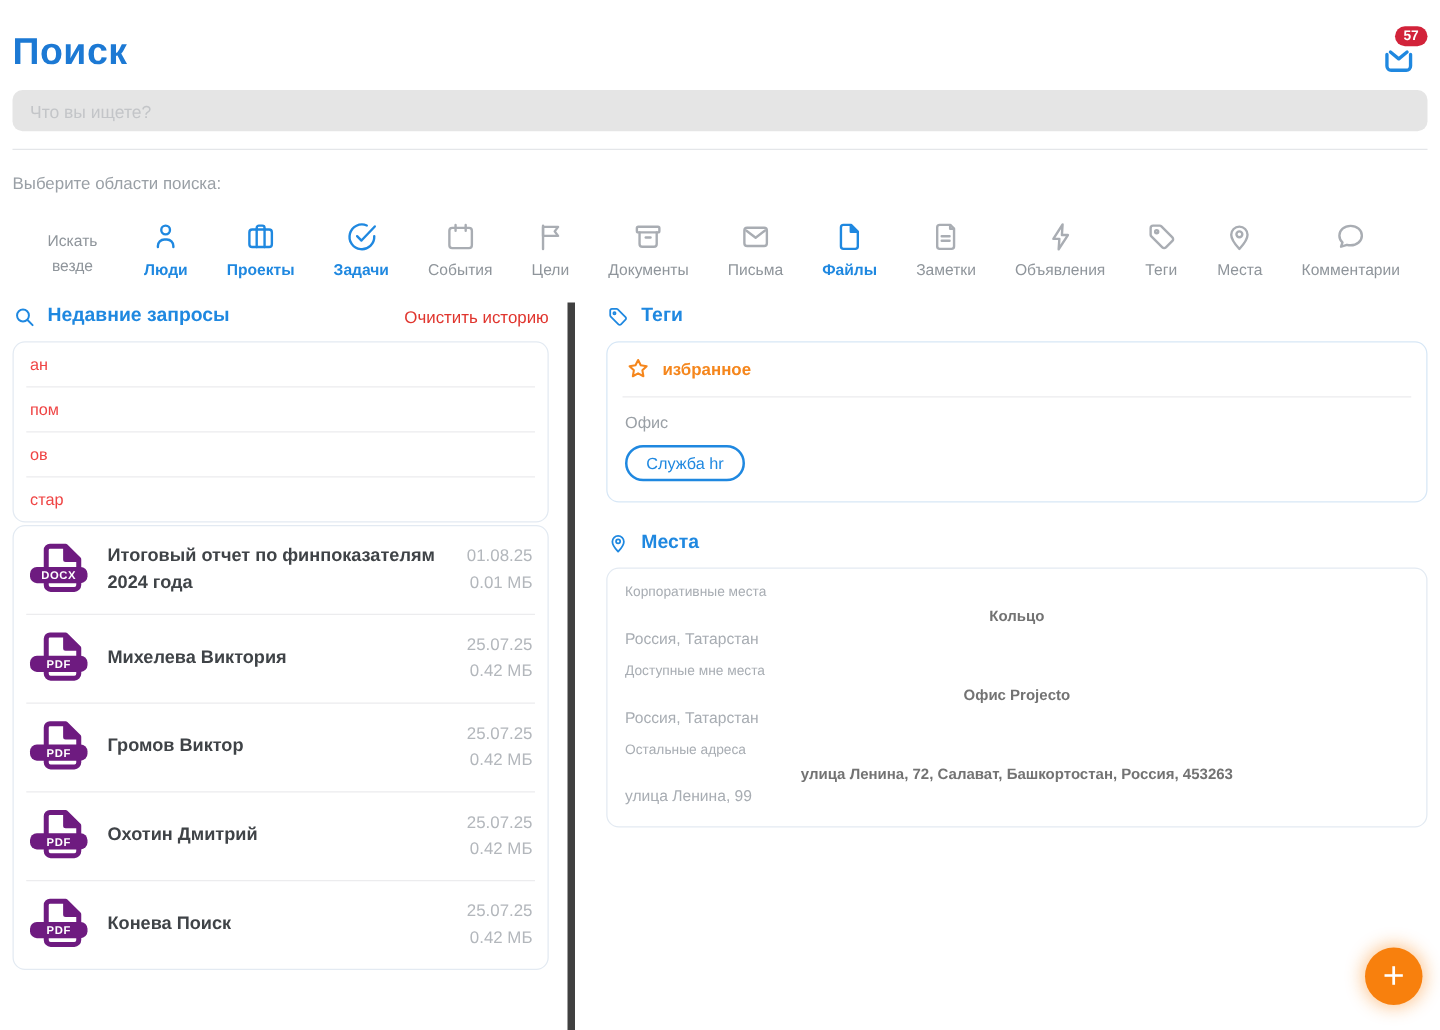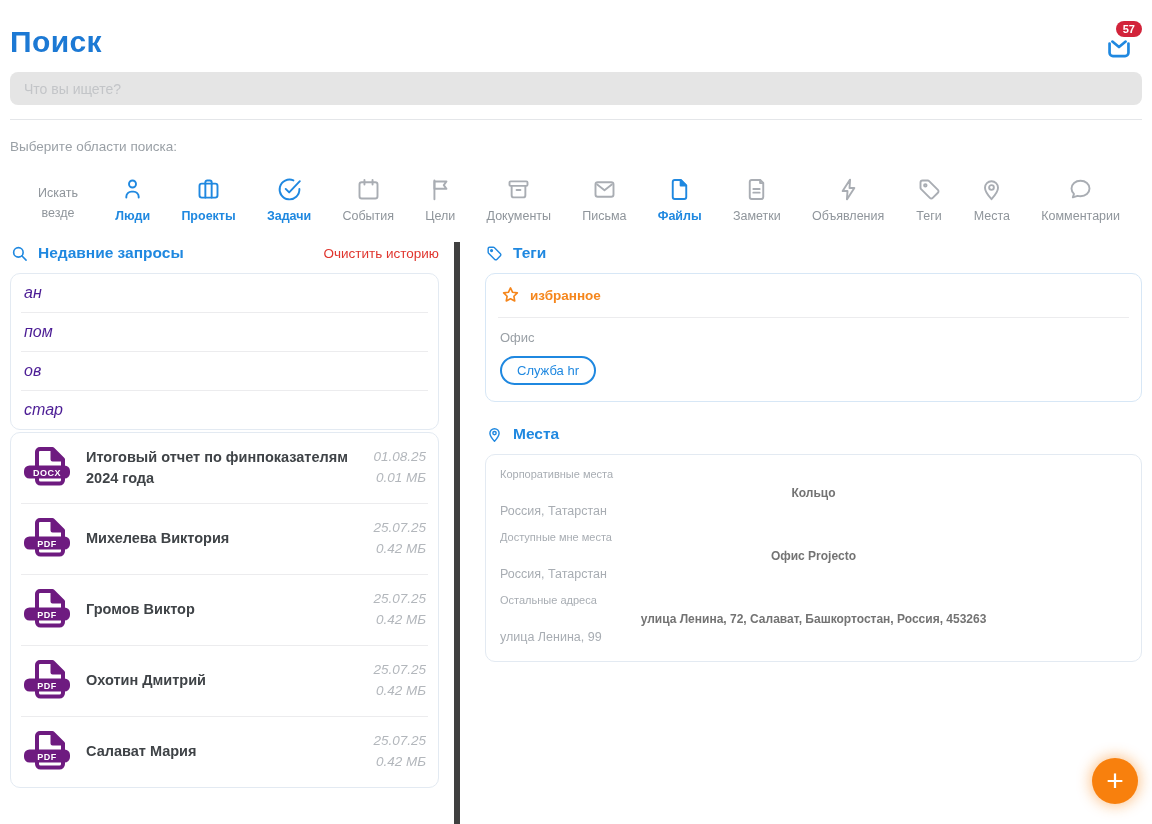--- a/index.html
+++ b/index.html
@@ -47,31 +47,31 @@
   
   .sec-head{display:flex; align-items:center; justify-content:space-between; height:22px; margin-bottom:9px;}
   .sec-title{display:flex; align-items:center; gap:9px; color:var(--accent); font-weight:bold; font-size:15.5px;}
   .sec-title svg{width:19px; height:19px; color:var(--accent);}
   .link{font-size:13.5px; cursor:pointer; background:none; border:none; font-family:inherit;}
   .link.red{color:var(--red);}
   .link.blue{color:var(--accent);}
   
   .card{border:1px solid var(--card-border); border-radius:10px; background:#fff;}
   
-  .query-item{list-style:none; margin:0 10px; padding:10px 3px; font-size:16px; color:#4c1d95;
-    border-bottom:1px solid #ececee; cursor:pointer;font-style:italic;}
+  .query-item{list-style:none; margin:0 10px; padding:10px 3px; font-size:13px; color:#ef4444;
+    border-bottom:1px solid #ececee; cursor:pointer;}
   .query-item:last-child{border-bottom:none;}
   
   .files-card{margin-top:2px;}
   .file-row{display:flex; align-items:center; gap:15px; margin:0 10px; padding:13px 2px;
     border-bottom:1px solid #ececee; cursor:pointer;}
   .file-row:last-child{border-bottom:none;}
   .file-icon{flex:none; width:48px; height:44px;}
   .file-name{flex:1; font-size:14.5px; font-weight:600; color:#3f4347; line-height:1.45;}
-  .file-meta{flex:none; text-align:right; color:#b3b7bc; font-size:13.5px; line-height:1.55;font-style:italic;}
+  .file-meta{flex:none; text-align:right; color:#b3b7bc; font-size:13.5px; line-height:1.55;}
   
   .tags-card{border-color:var(--tags-border); margin-bottom:21px;}
   .fav-row{display:flex; align-items:center; gap:9px; margin:0 12px; padding:11px 2px;
     border-bottom:1px solid #ececee; cursor:pointer;}
   .fav-row svg{width:21px; height:21px; color:var(--orange);}
   .fav-label{color:var(--orange); font-size:13.5px; font-weight:600;}
   .tag-group{padding:12px 14px 16px;}
   .tag-group-label{color:var(--muted); font-size:13px; margin-bottom:11px;}
   .tag-pill{display:inline-block; border:2px solid var(--accent); color:var(--accent);
     border-radius:16px; padding:5px 15px; font-size:13px; background:#fff; cursor:pointer;
@@ -313,21 +313,21 @@
     </span>
   </div>
           <div class="file-row">
     <svg class="file-icon" viewBox="0 0 48 44">
       <path d="M17 3H29.5L40 13.5V34a3.5 3.5 0 0 1-3.5 3.5h-19A3.5 3.5 0 0 1 14 34V6a3 3 0 0 1 3-3z" fill="#fff" stroke="#6e1b80" stroke-width="4" stroke-linejoin="round"></path>
       <polygon points="29.5,3 40,13.5 29.5,13.5" fill="#6e1b80"></polygon>
       <path d="M29.5 3v10.5H40" fill="none" stroke="#6e1b80" stroke-width="4" stroke-linejoin="round"></path>
       <rect x="1" y="19.5" width="46" height="13" rx="5.5" fill="#6e1b80"></rect>
       <text class="ft-label" x="24" y="29.5" text-anchor="middle" font-size="9" font-weight="bold" fill="#fff" letter-spacing="0.5" font-family="Liberation Sans, sans-serif">PDF</text>
     </svg>
-    <span class="file-name">Салават Мария</span>
+    <span class="file-name">Конева Поиск</span>
     <span class="file-meta">
       <span class="file-date">25.07.25</span><br>
       <span class="file-size">0.42 МБ</span>
     </span>
   </div>
         </div>
     </div>
 
     <div class="col-right">
       <div class="sec-head">

